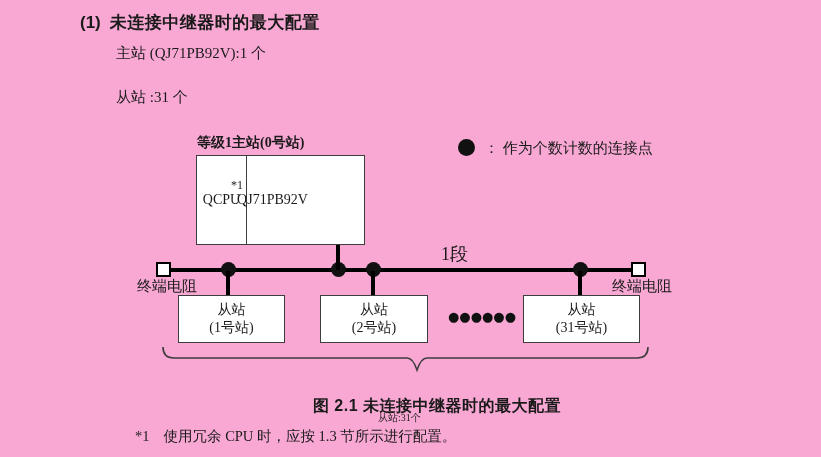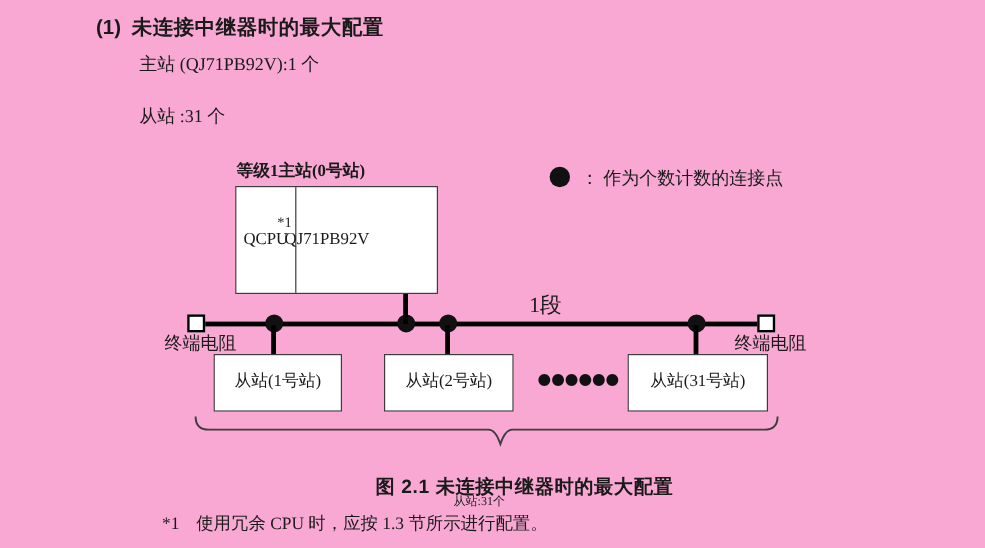--- a/index.html
+++ b/index.html
@@ -68,21 +68,21 @@
 
   .vline { width: 4px; background: #000; }
   #drop-master  { left: 336px; top: 245px; height: 25px; }
   #drop-slave1  { left: 226px; top: 271px; height: 25px; }
   #drop-slave2  { left: 371px; top: 271px; height: 25px; }
   #drop-slave31 { left: 578px; top: 271px; height: 25px; }
 
   
   .slave-box {
     top: 295px; height: 48px; border: 1px solid #3d3d3d; background: #fff;
-    display: flex; flex-direction: row; align-items: center; justify-content: center;
+    display: flex; flex-direction: column; align-items: center; justify-content: center;
     font-size: 14px; line-height: 1.3; text-align: center;
   }
   #slave-box-1  { left: 178px; width: 107px; }
   #slave-box-2  { left: 320px; width: 108px; }
   #slave-box-31 { left: 523px; width: 117px; }
 
   #ellipsis-dots {
     left: 446px; top: 309px; width: 72px; font-size: 13px; letter-spacing: 0px;
     color: #111; text-align: center;
     font-family: "DejaVu Sans", sans-serif; white-space: nowrap;

